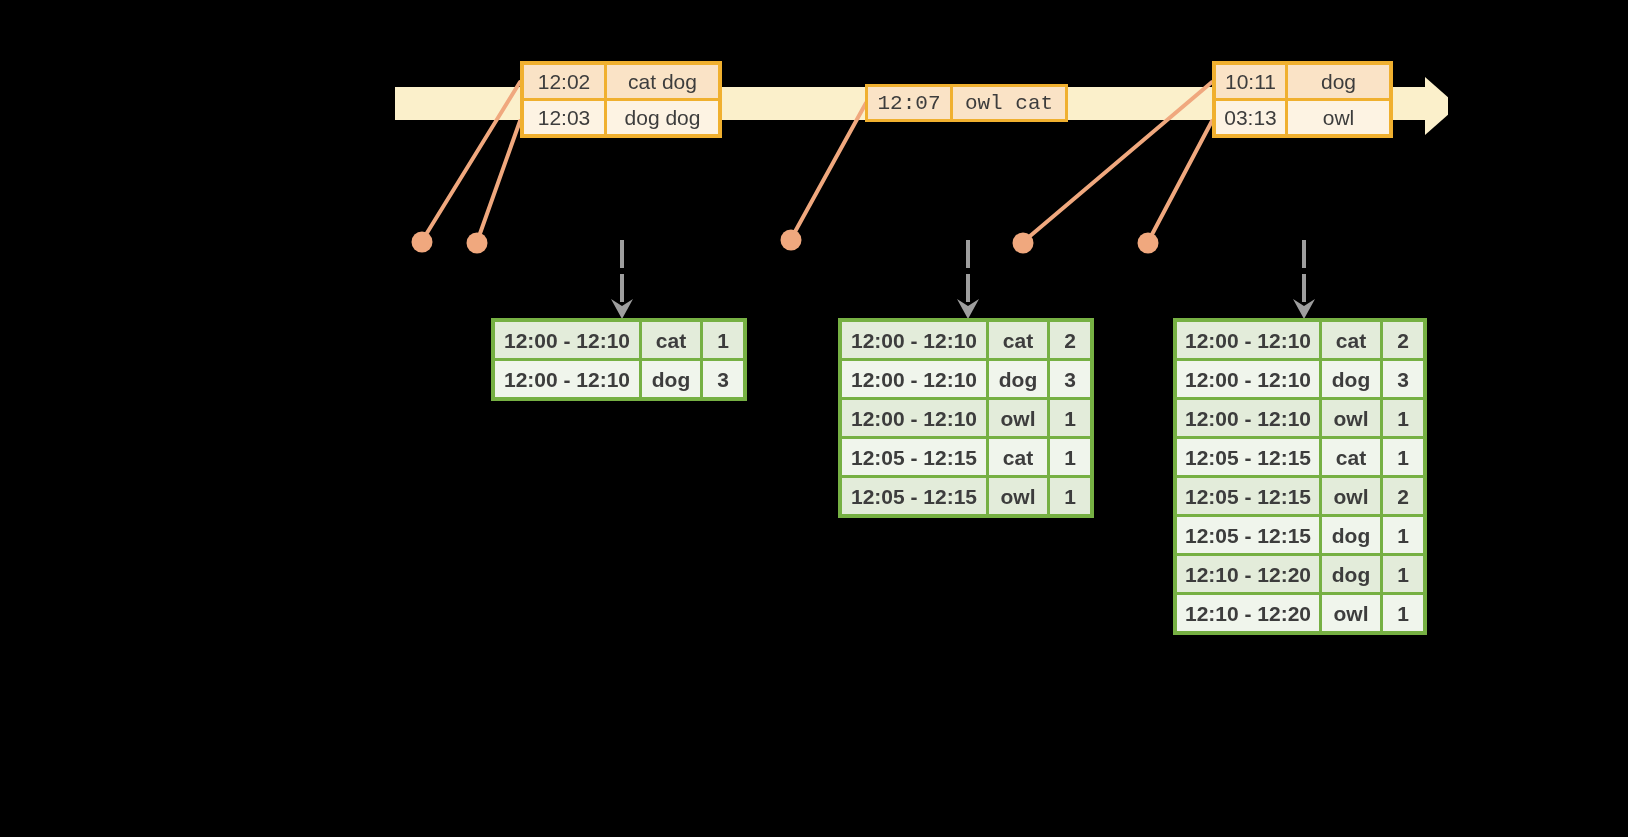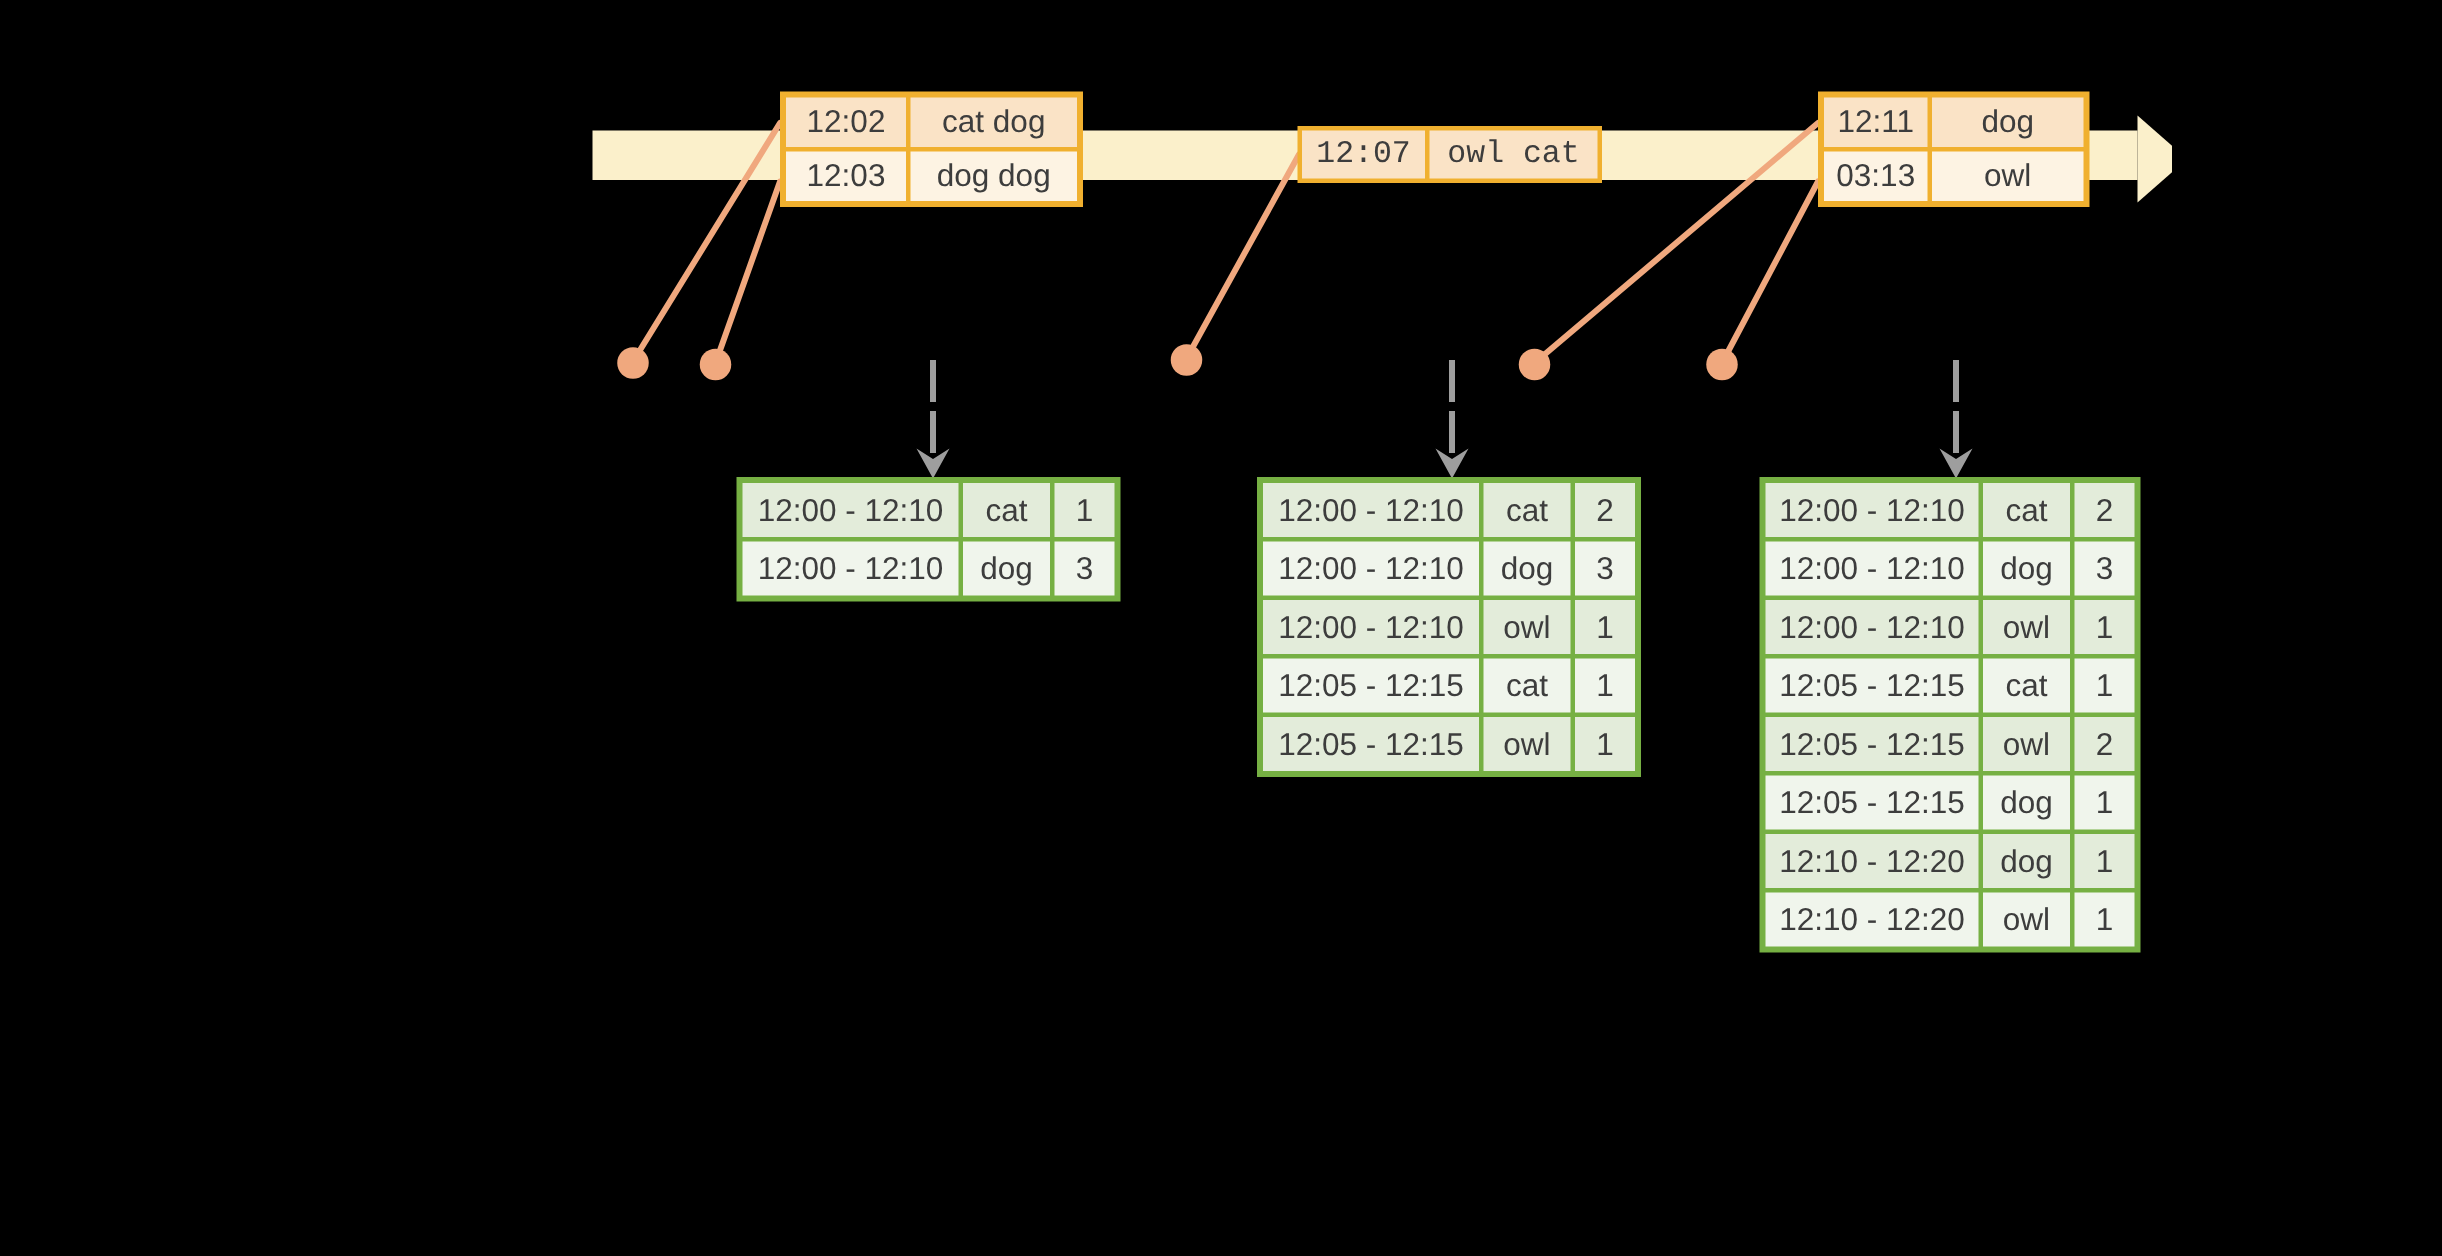--- a/index.html
+++ b/index.html
@@ -14,21 +14,21 @@
   .tbl{position:absolute;z-index:2;display:grid;gap:3px;box-sizing:border-box;}
   .cell{display:flex;align-items:center;justify-content:center;
         font-size:21px;line-height:1;white-space:nowrap;}
 
   
   .etbl{background:var(--event-border,#f0b02f);padding:4px;}
   .ec.d{background:var(--event-row-dark,#fae3c6);}
   .ec.l{background:var(--event-row-light,#fdf3e3);}
 
   
-  .rtbl{background:var(--result-border,#76b043);padding:4px;}
+  .rtbl{background:var(--result-border,#76b043);padding:4px;font-weight:bold;}
   .rc.d{background:var(--result-row-dark,#e3ecda);}
   .rc.l{background:var(--result-row-light,#f0f5ec);}
 
   
   .band{fill:var(--timeline,#fbf0cb);}
   .conn{stroke:var(--connector,#f0a87e);stroke-width:4;stroke-linecap:round;}
   .dot{fill:var(--connector,#f0a87e);}
   .trig{stroke:var(--arrow-gray,#9e9e9e);stroke-width:4;}
   .trighead{fill:var(--arrow-gray,#9e9e9e);}
 </style>
@@ -74,21 +74,21 @@
     <div class="cell ec l">12:03</div>
     <div class="cell ec l">dog dog</div>
   </div>
 
   <div class="tbl etbl" style="left:865px;top:84px;padding:3px;grid-template-columns:82px 112px;grid-auto-rows:32px;font-family:Liberation Mono, monospace;">
     <div class="cell ec d">12:07</div>
     <div class="cell ec d">owl cat</div>
   </div>
 
   <div class="tbl etbl" style="left:1212px;top:61px;grid-template-columns:69px 101px;grid-auto-rows:33px;">
-    <div class="cell ec d">12:11</div>
+    <div class="cell ec d">10:11</div>
     <div class="cell ec d">dog</div>
     <div class="cell ec l">03:13</div>
     <div class="cell ec l">owl</div>
   </div>
 
   <div class="tbl rtbl" style="left:491px;top:318px;grid-template-columns:144px 58px 40px;grid-auto-rows:36px;">
     <div class="cell rc d">12:00 - 12:10</div>
     <div class="cell rc d">cat</div>
     <div class="cell rc d">1</div>
     <div class="cell rc l">12:00 - 12:10</div>

